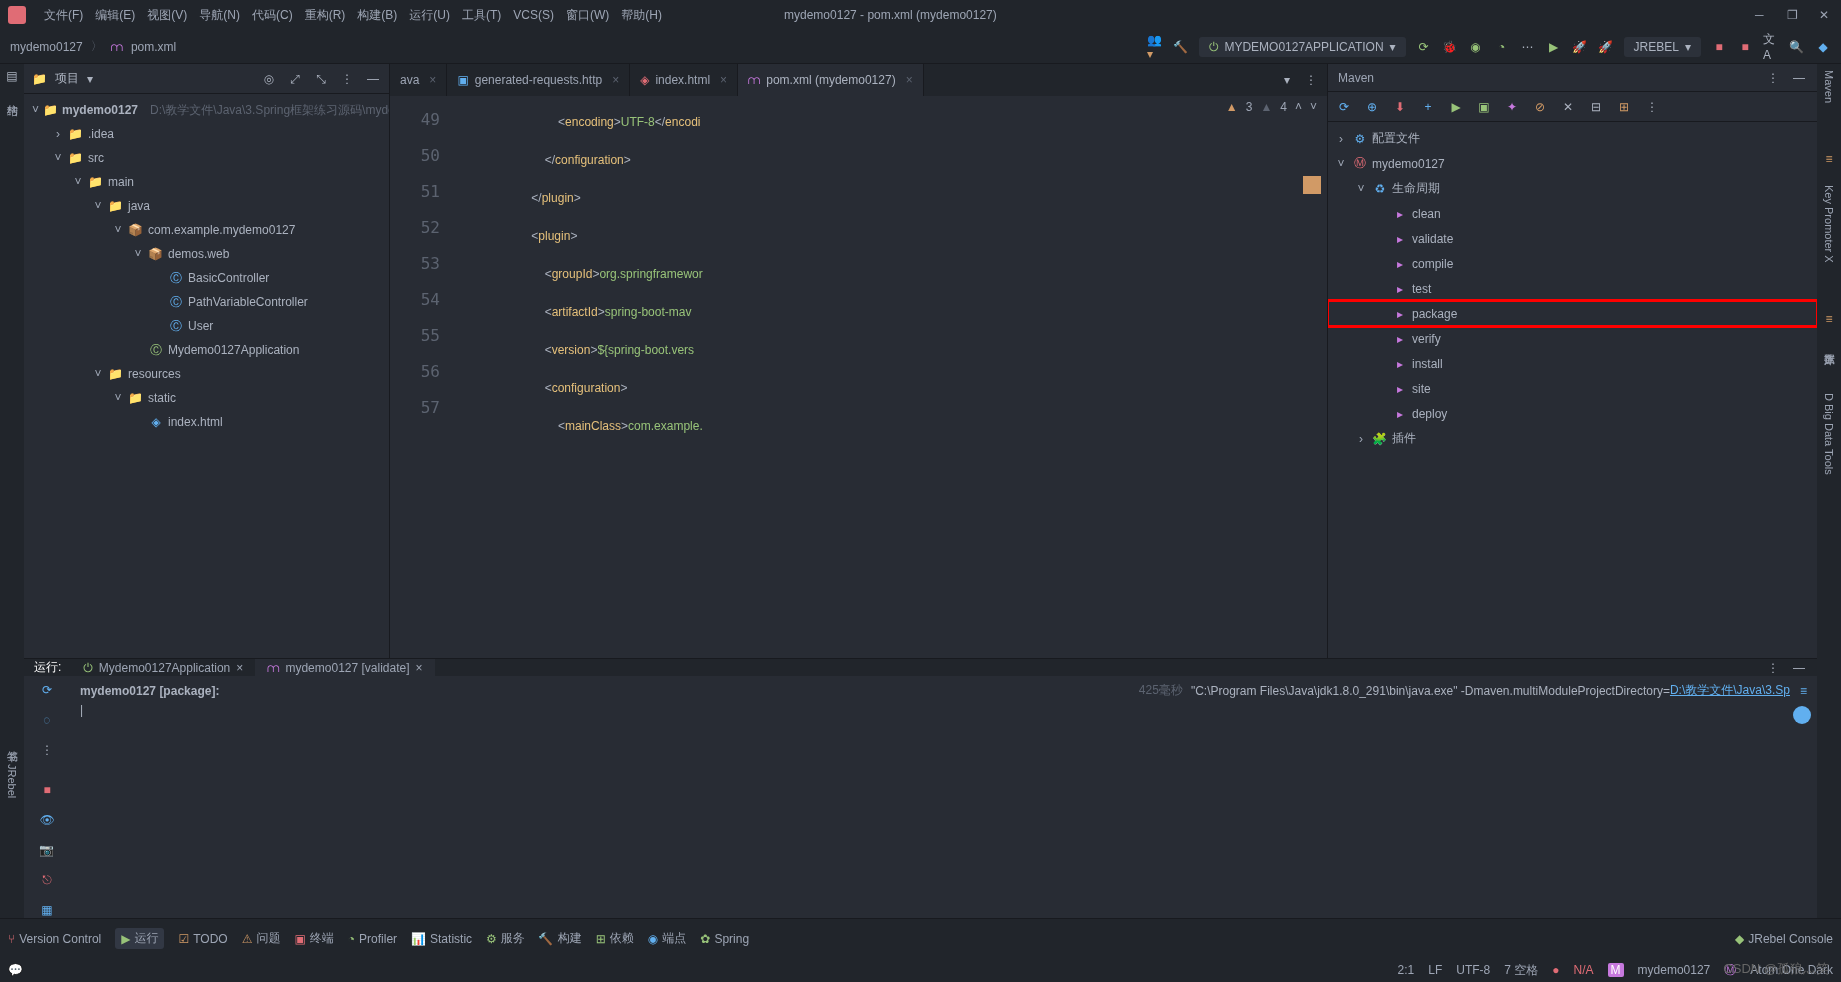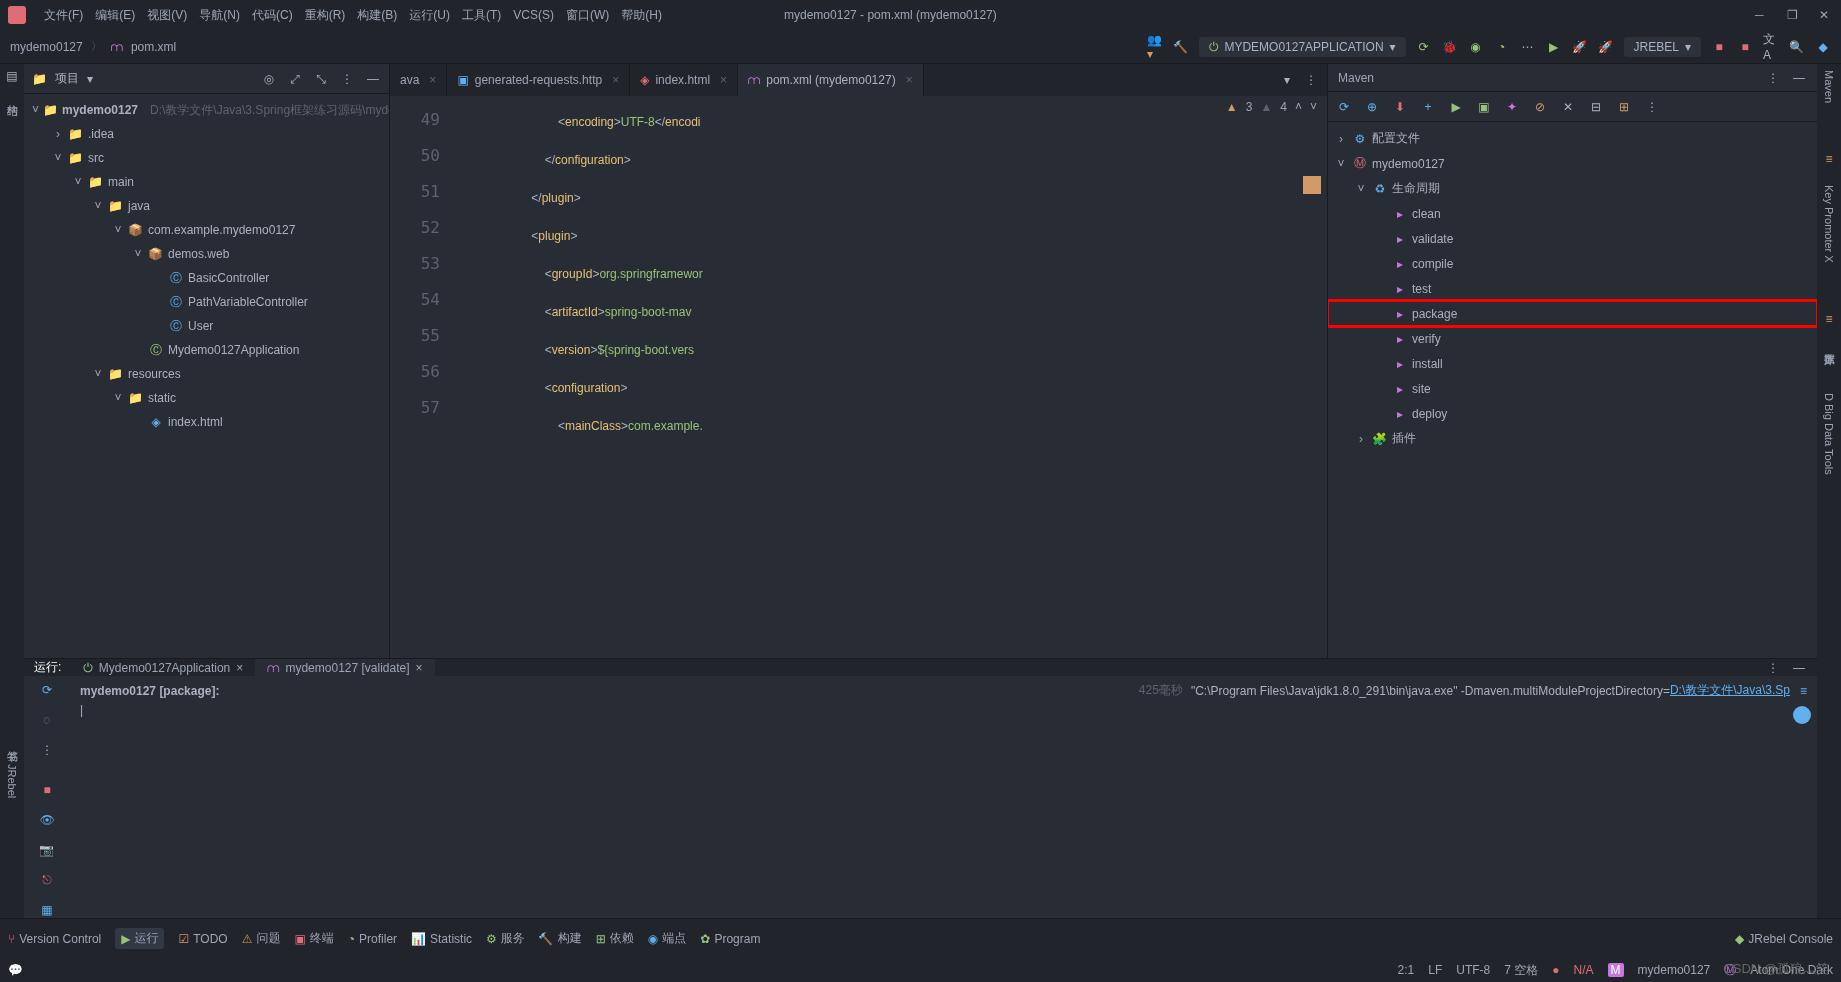--- a/index.html
+++ b/index.html
@@ -480,21 +480,21 @@
   <span class="bb-item">
       <span style="color:#98c379">⊞</span>
       <span>依赖</span>
     </span>
   <span class="bb-item">
       <span style="color:#61afef">◉</span>
       <span>端点</span>
     </span>
   <span class="bb-item">
       <span style="color:#98c379">✿</span>
-      <span>Program</span>
+      <span>Spring</span>
     </span>
   <span class="bb-item" style="margin-left:auto">
       <span style="color:#98c379">◆</span>
       <span>JRebel Console</span>
     </span>
 </div>
 
 <div class="status-bar">
   <div class="sb-left">
     <span>💬</span>

